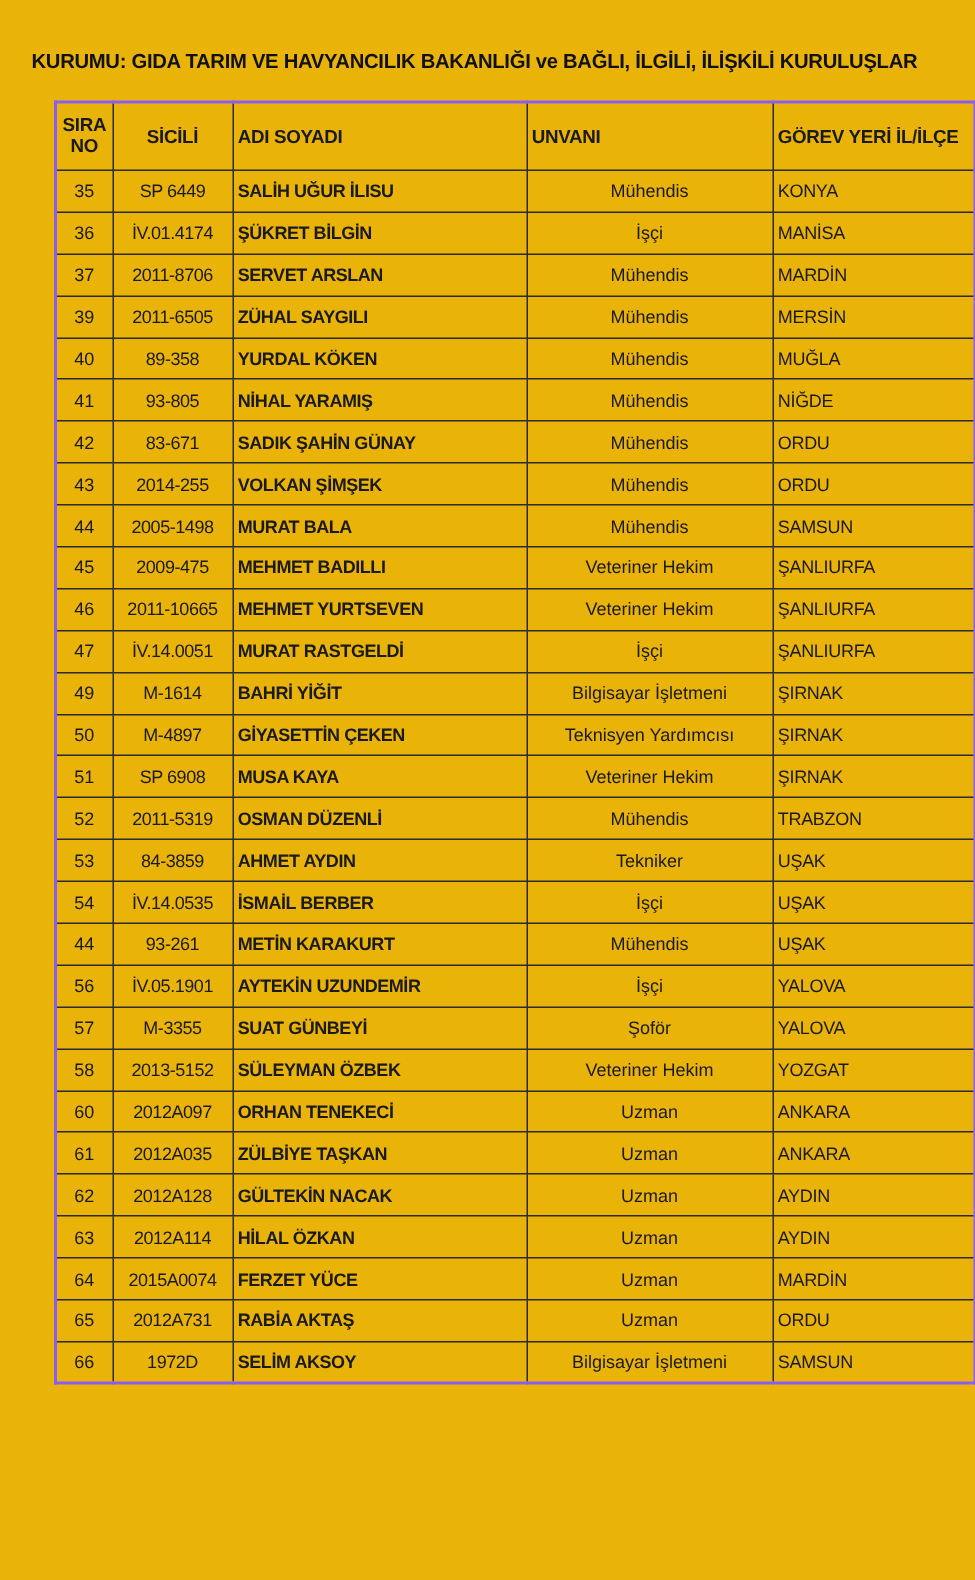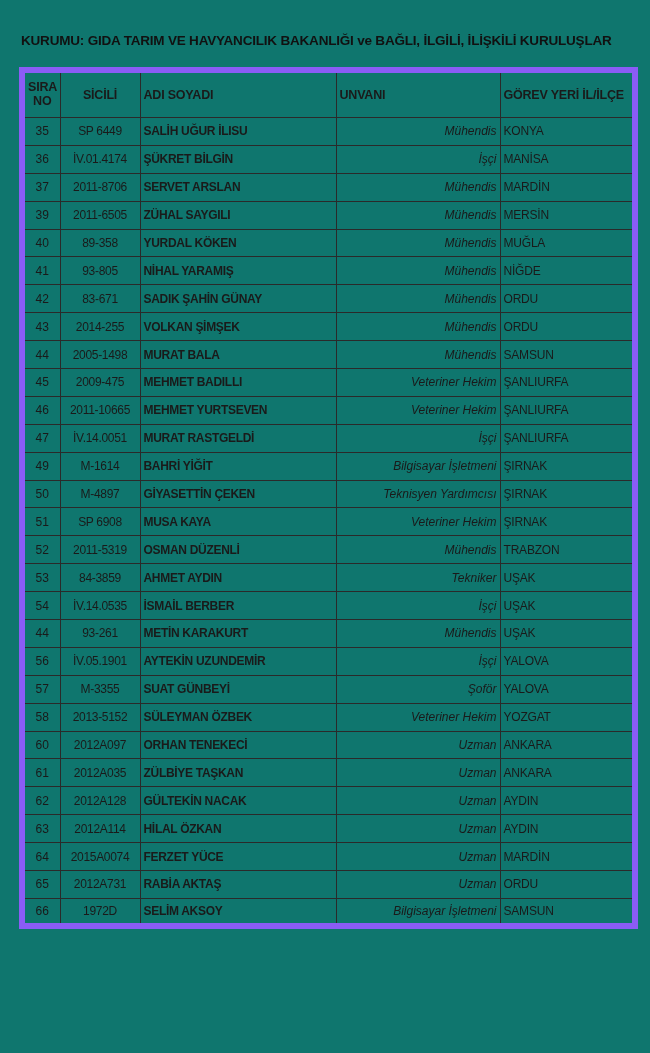--- a/index.html
+++ b/index.html
@@ -9,40 +9,40 @@
     height: 1053px;
     background: #fefefe;
     font-family: "Liberation Sans", sans-serif;
     color: #161616;
     overflow: hidden;
   }
   .page {
     position: relative;
     width: 650px;
     height: 1053px;
-    background: #0f766e;
+    background: #eab308;
   }
   .doc-title {
     position: absolute;
     left: 21px;
     top: 33px;
     font-size: 13.5px;
     font-weight: bold;
     letter-spacing: -0.2px;
     color: #111;
     white-space: nowrap;
   }
   table.roster {
     position: absolute;
-    left: 19px;
+    left: 36px;
     top: 67px;
     width: 613px;
     border-collapse: collapse;
     table-layout: fixed;
-    border: 6px solid #8b5cf6;
+    border: 2px solid #8b5cf6;
   }
   table.roster col.c-no   { width: 38px; }
   table.roster col.c-sic  { width: 80px; }
   table.roster col.c-name { width: 196px; }
   table.roster col.c-unv  { width: 164px; }
   table.roster col.c-loc  { width: 135px; }
   table.roster th, table.roster td {
     border: 1.5px solid #2a2a2a;
     font-size: 12px;
     color: #1a1a1a;
@@ -57,21 +57,21 @@
     letter-spacing: -0.2px;
     white-space: normal;
   }
   th.h-no  { text-align: center; line-height: 1.1; padding: 0 2px; }
   th.h-sic { text-align: center; }
   th.h-name, th.h-unv, th.h-loc { text-align: left; padding-left: 5px; }
   table.roster tbody tr { height: 27.9px; }
   td.cell-no  { text-align: center; }
   td.cell-sic { text-align: center; letter-spacing: -0.3px; }
   td.cell-name { text-align: left; padding-left: 5px; letter-spacing: -0.3px; font-weight: bold; }
-  td.cell-unv  { text-align: right; padding-left: 5px; font-style: italic; }
+  td.cell-unv  { text-align: center; padding-left: 5px; }
   td.cell-loc  { text-align: left; padding-left: 6px; letter-spacing: -0.2px; margin-left: 29px; }
 </style>
 </head>
 <body>
 
 <div class="page">
 
   <div class="doc-title">KURUMU: GIDA TARIM VE HAVYANCILIK BAKANLIĞI ve BAĞLI, İLGİLİ, İLİŞKİLİ KURULUŞLAR</div>
 
   <table class="roster">

